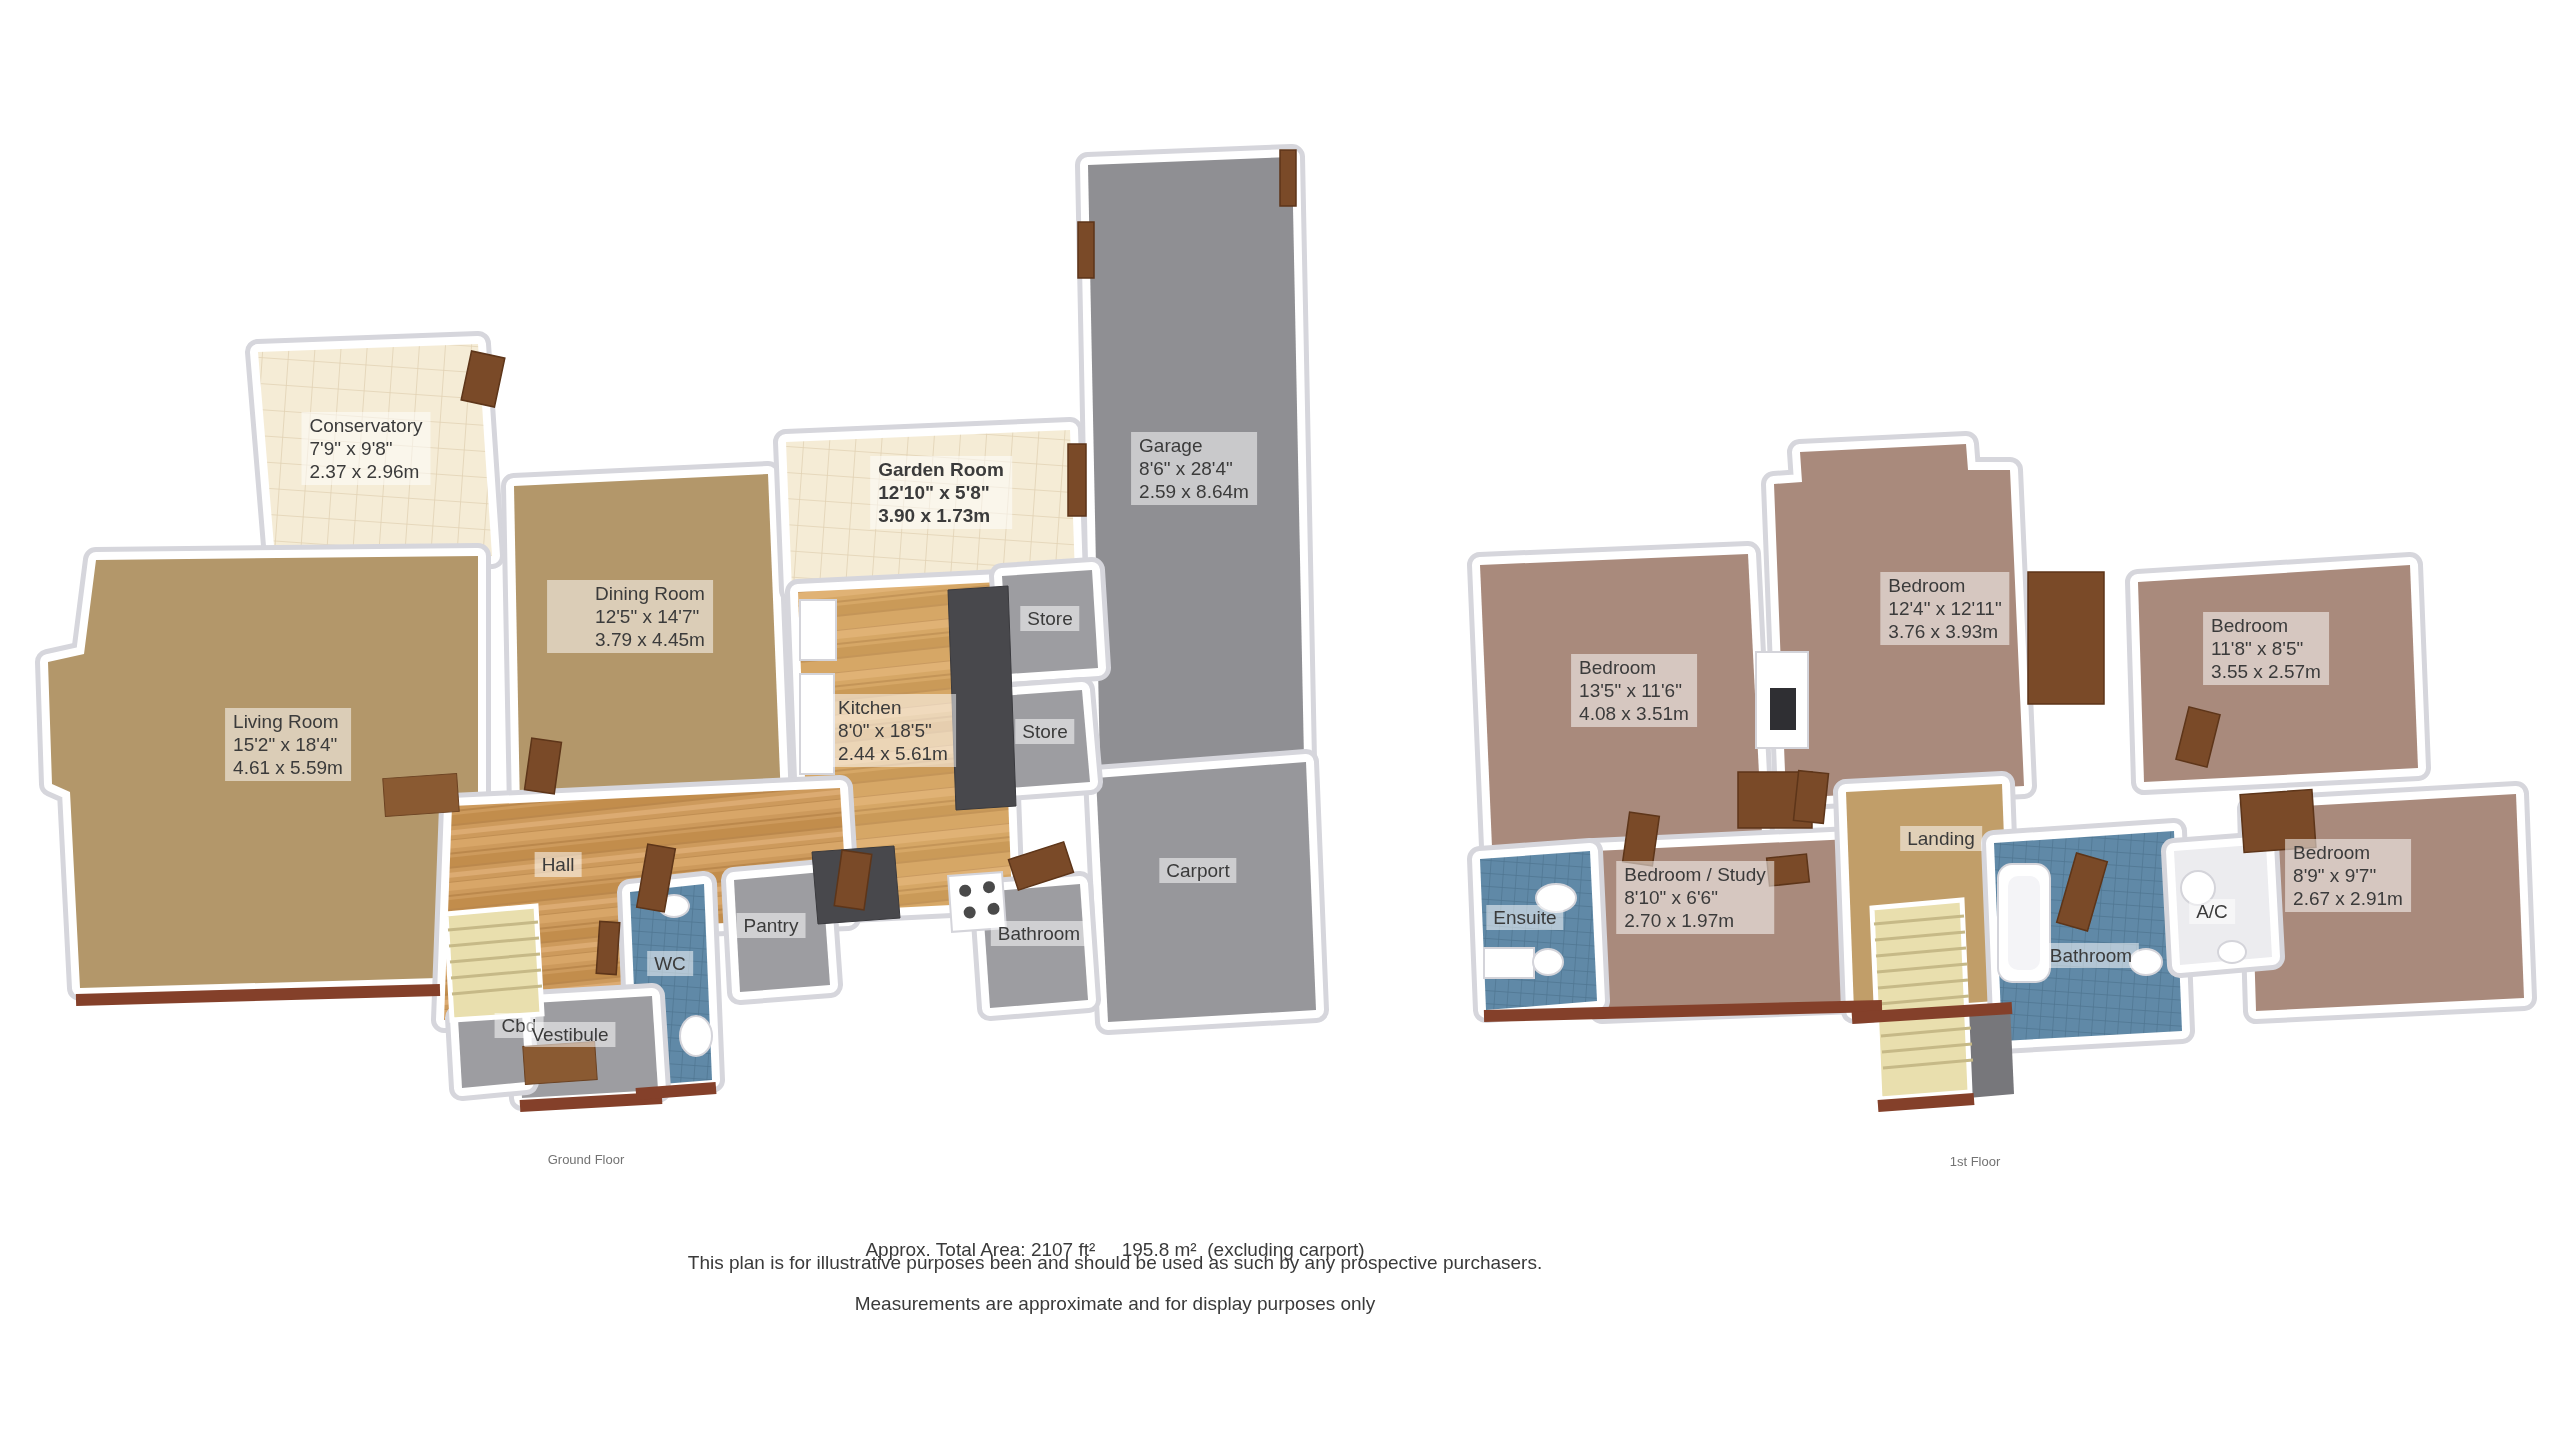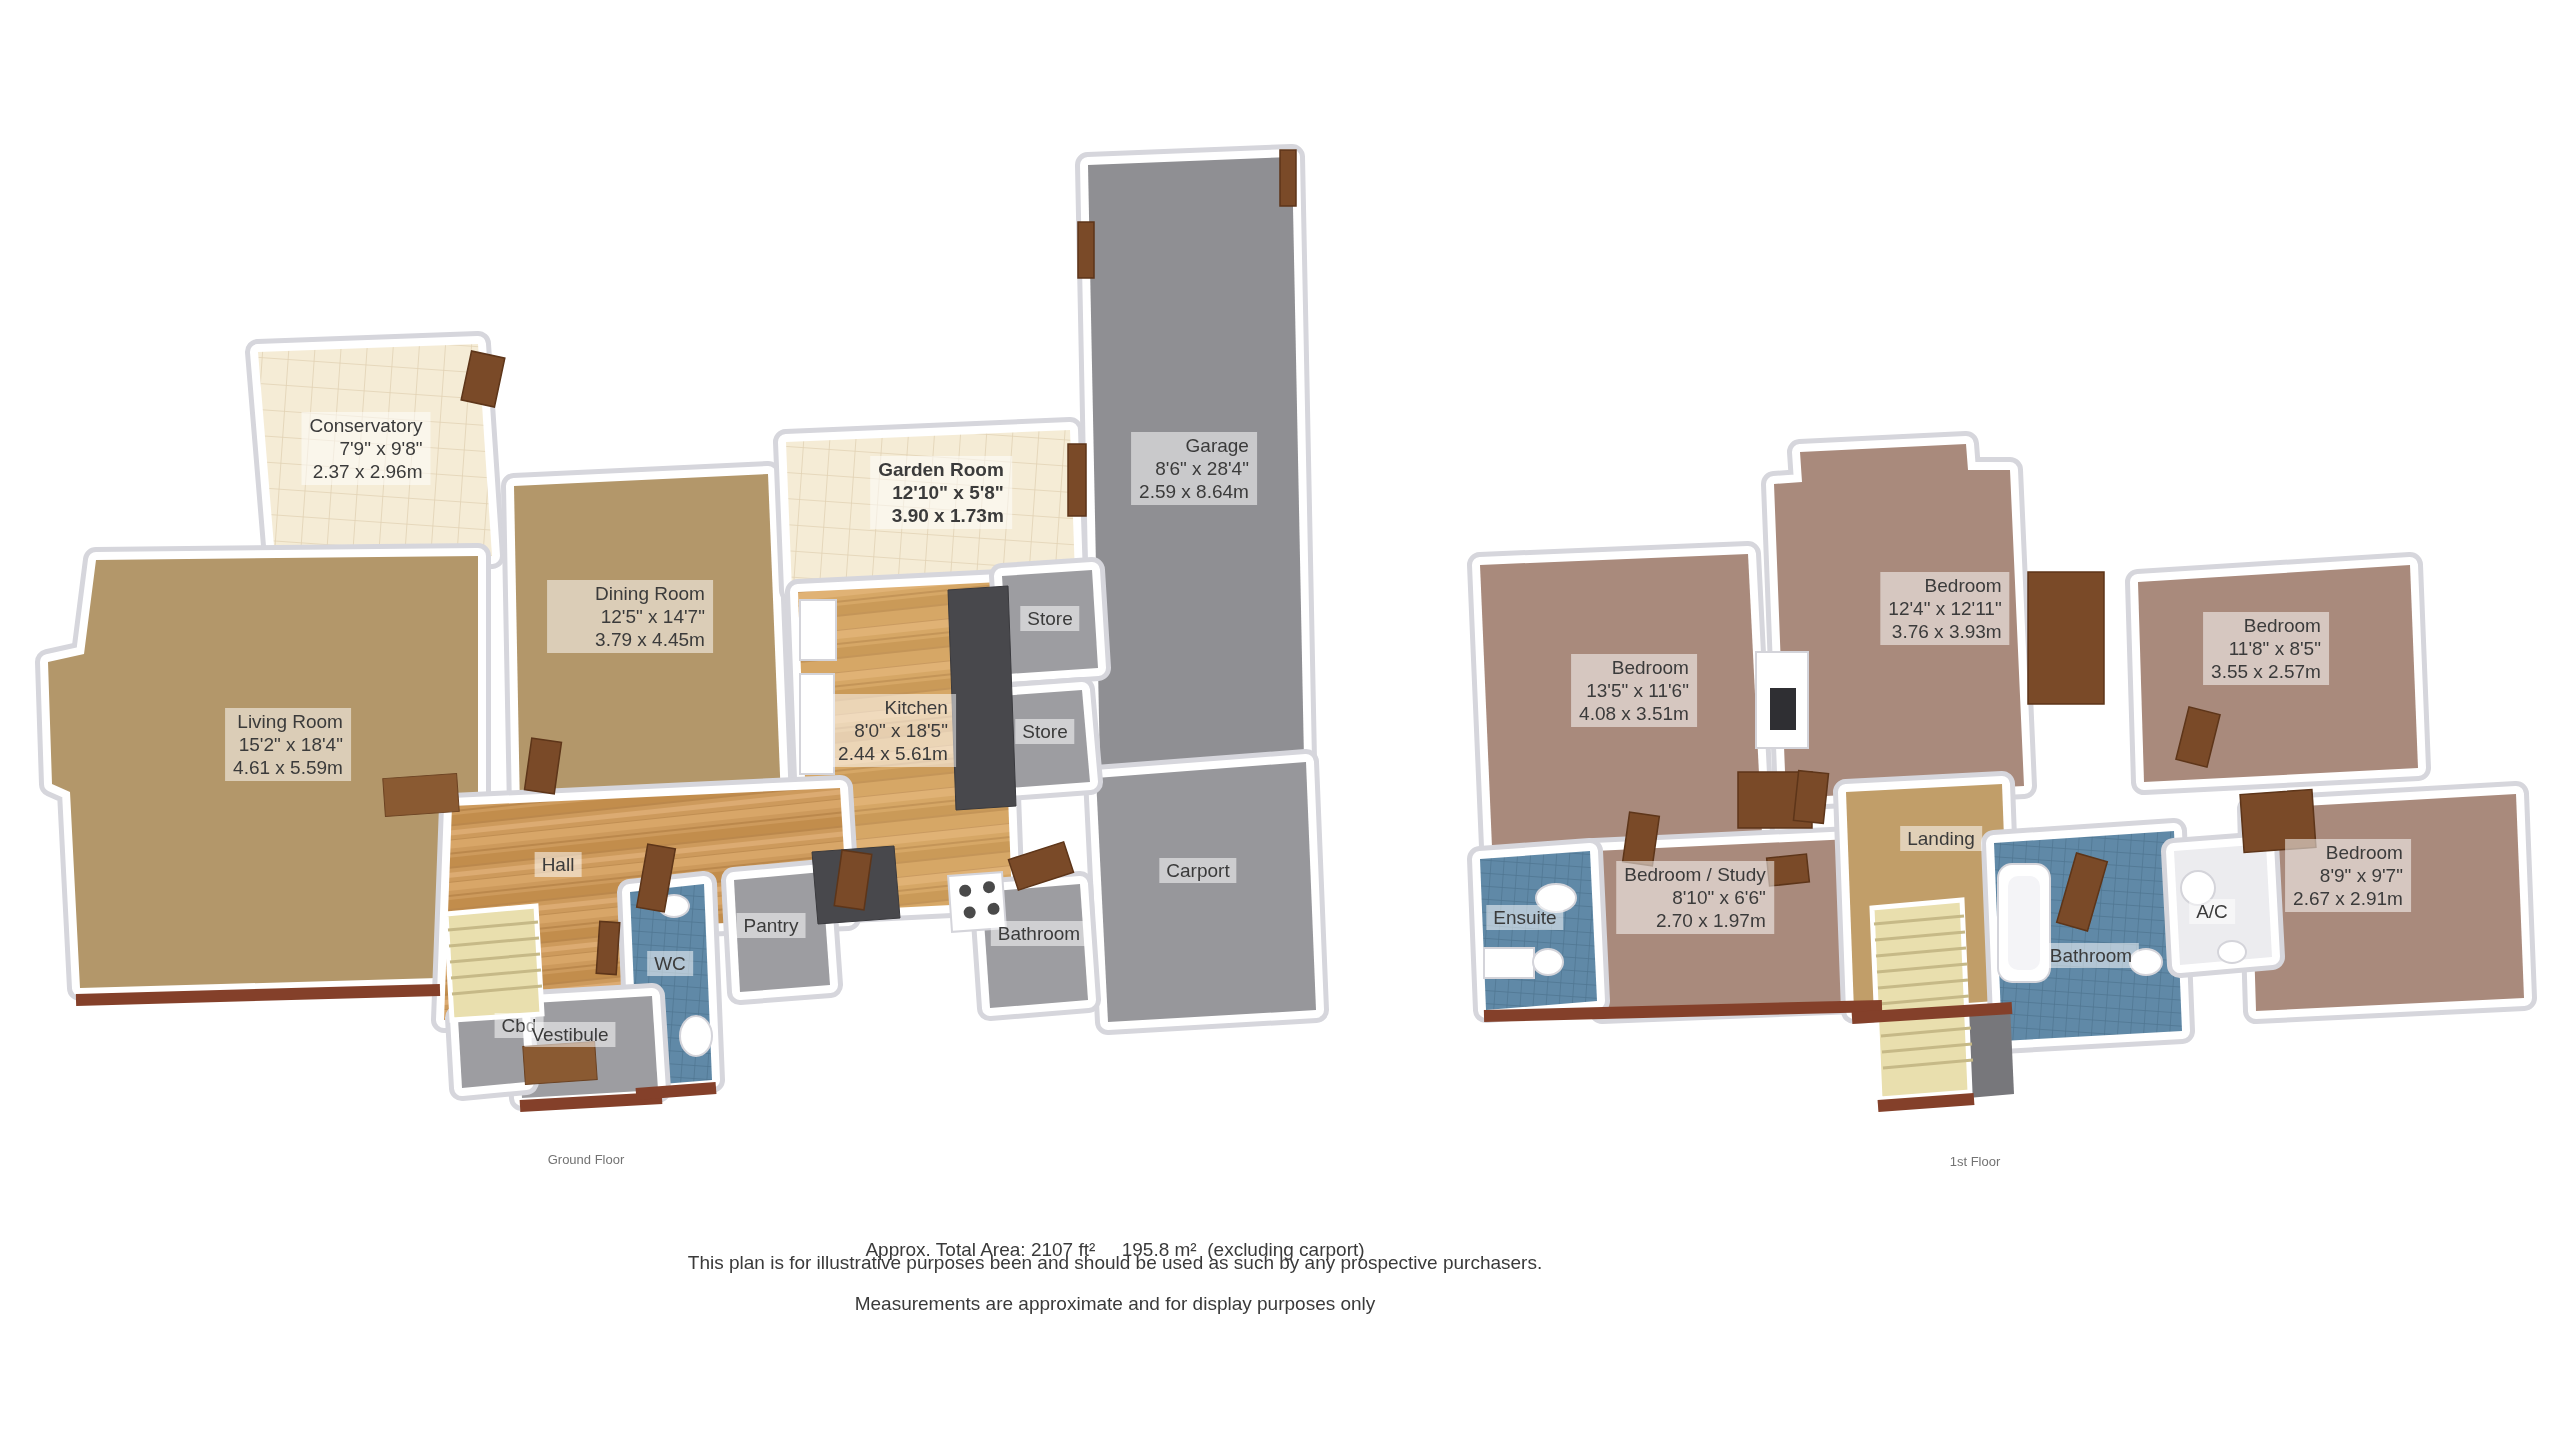--- a/index.html
+++ b/index.html
@@ -11,21 +11,21 @@
   .wl{fill:#ffffff;stroke:#ffffff;stroke-width:16;stroke-linejoin:round;}
   .flr{stroke:none;}
   .stair-line{stroke:#c6b987;stroke-width:3;fill:none;}
   .door{fill:#7a4a28;stroke:#5d3519;stroke-width:1.5;}
   .mat{fill:#8a5a32;stroke:#6b4222;stroke-width:1;}
   .fix{fill:#ffffff;stroke:#d4d4da;stroke-width:2;}
   .counter{fill:#48484c;stroke:#3a3a3e;stroke-width:1;}
   .brick{stroke:#84402a;stroke-width:12;stroke-linecap:butt;}
   
   .rlabel{position:absolute;transform:translateX(-50%);background:rgba(255,255,255,0.52);
-          color:#3b3b3b;font-size:19px;line-height:23px;text-align:right;
+          color:#3b3b3b;font-size:19px;line-height:23px;text-align:left;
           padding:2px 8px;white-space:nowrap;z-index:5;}
   .rlabel.plain{padding:1px 7px;}
   .floor-title{position:absolute;transform:translateX(-50%);color:#737373;font-size:13px;
                white-space:nowrap;z-index:5;}
   .footer-line{position:absolute;transform:translateX(-50%);left:1115px;color:#3a3a3a;
                font-size:19px;line-height:21px;white-space:pre;z-index:4;text-align:center;}
 </style>
 </head>
 <body>
 

